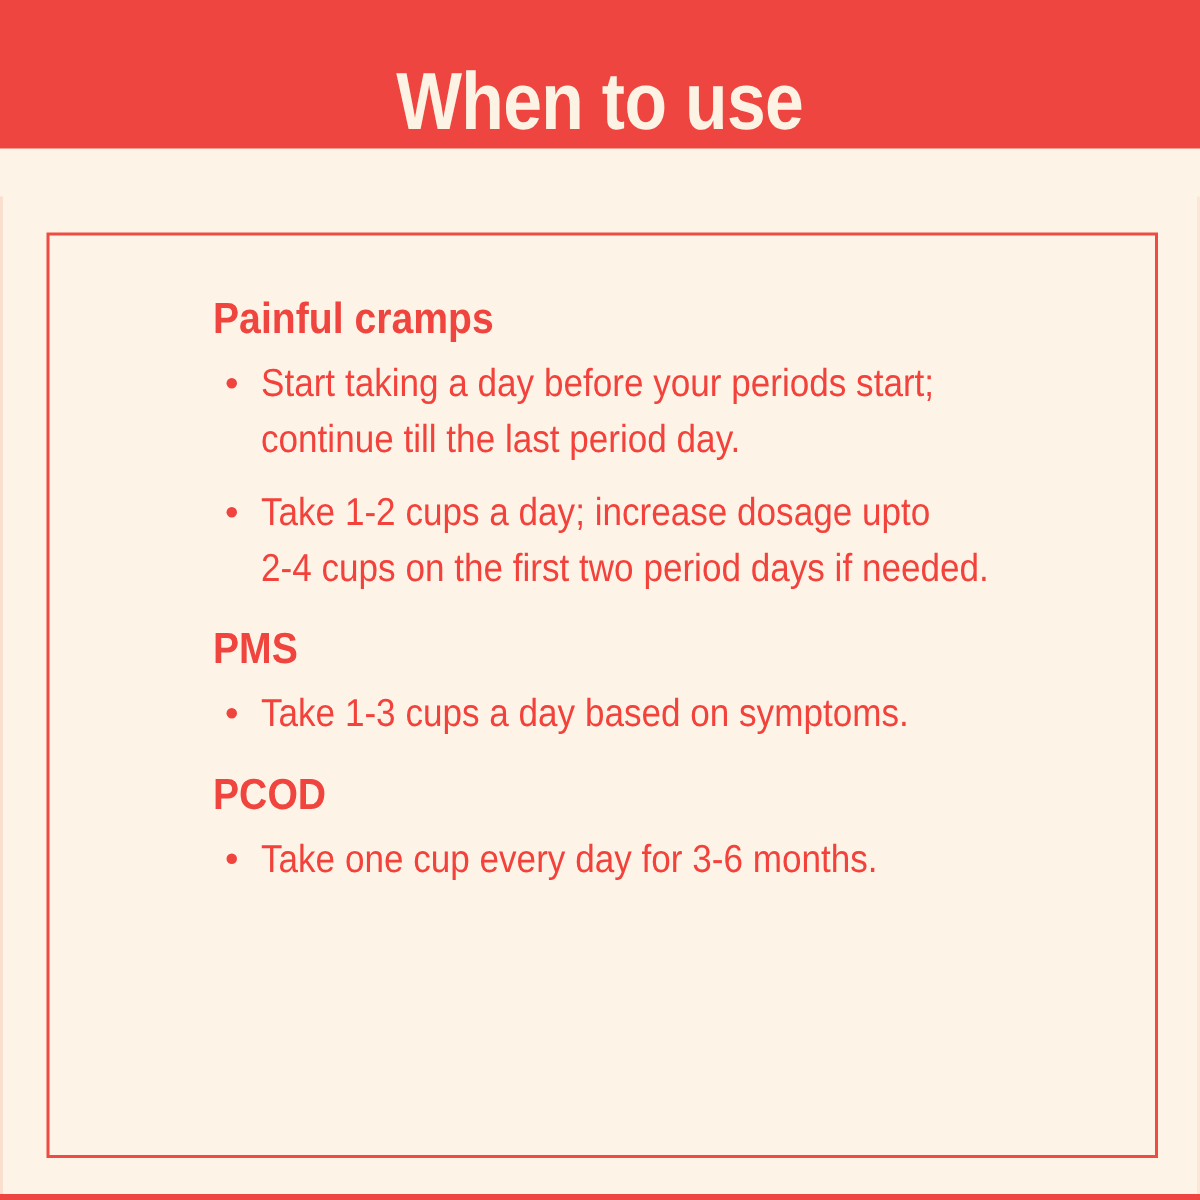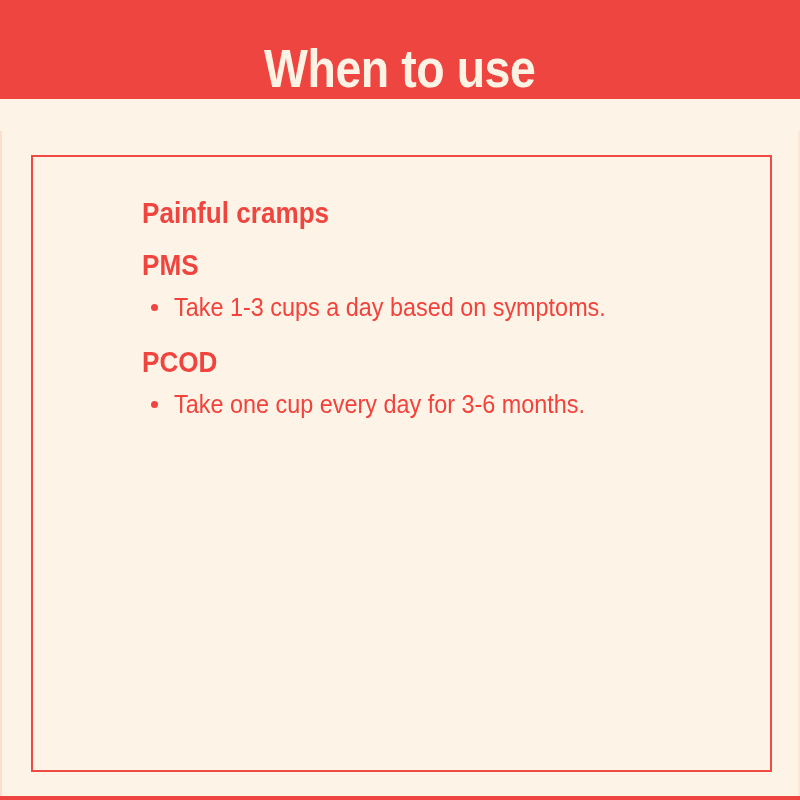--- a/index.html
+++ b/index.html
@@ -161,20 +161,30 @@
 
   <div class="header">
     <div class="header-title">When to use</div>
   </div>
 
   <div class="frame">
     <div class="content">
         <div class="section">
           <div class="section-heading">Painful cramps</div>
           <ul class="bullets">
+            <li class="bullet">
+              <span class="bullet-dot"></span>
+              <span class="bullet-line">Start taking a day before your periods start;</span>
+              <span class="bullet-line">continue till the last period day.</span>
+            </li>
+            <li class="bullet">
+              <span class="bullet-dot"></span>
+              <span class="bullet-line">Take 1-2 cups a day; increase dosage upto</span>
+              <span class="bullet-line">2-4 cups on the first two period days if needed.</span>
+            </li>
           </ul>
         </div>
         <div class="section">
           <div class="section-heading">PMS</div>
           <ul class="bullets">
             <li class="bullet">
               <span class="bullet-dot"></span>
               <span class="bullet-line">Take 1-3 cups a day based on symptoms.</span>
             </li>
           </ul>

